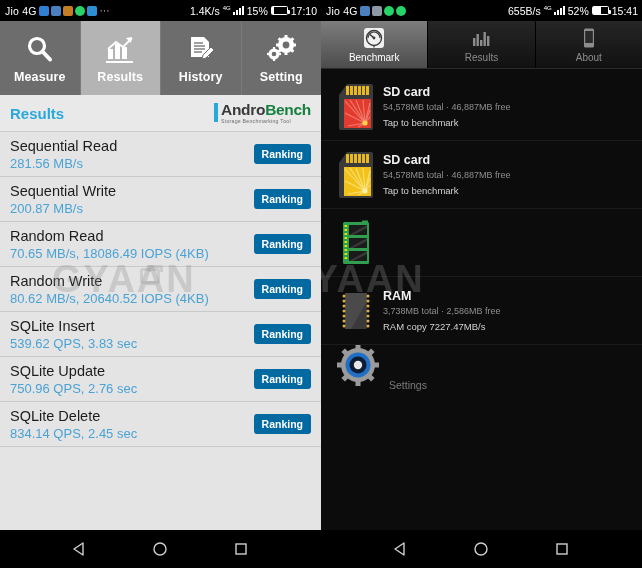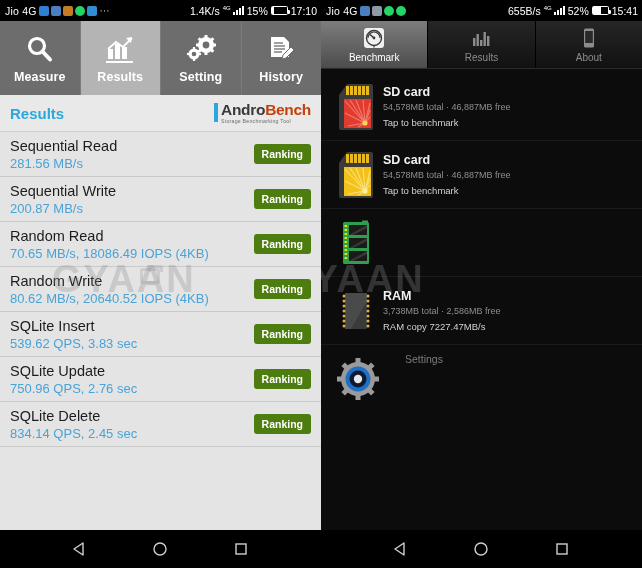--- a/index.html
+++ b/index.html
@@ -61,33 +61,33 @@
   .hdr {
     height:37px; background:#e9e9e9; display:flex; align-items:center;
     padding:0 10px; border-bottom:1px solid #cdcdcd;
   }
   .hdr-title { color:#2aa8dd; font-size:15px; font-weight:bold; }
   .logo { margin-left:auto; display:flex; align-items:center; gap:3px; }
   .logo-bar { width:4px; height:19px; background:#2aa8dd; }
   .logo-txt { line-height:1; }
   .logo-main { font-size:15.5px; font-weight:bold; letter-spacing:-0.3px; }
   .logo-main .a { color:#3a3a3a; }
-  .logo-main .b { color:#c2410c; }
+  .logo-main .b { color:#15803d; }
   .logo-sub { font-size:5.2px; color:#6d6d6d; letter-spacing:0.25px; margin-top:1px; }
 
   .results-list { background:#e4e4e4; }
   .res-row {
     height:45px; display:flex; align-items:center;
     padding:0 10px; border-bottom:1px solid #c9c9c9;
   }
   .res-info { display:flex; flex-direction:column; gap:2px; }
   .res-name { font-size:14.5px; color:#1c1c1c; }
   .res-val { font-size:13px; color:#4aa3d6; }
   .ranking-btn {
-    margin-left:auto; background:#4d7c0f; color:#fff;
+    margin-left:auto; background:#0369a1; color:#fff;
     font-size:10.5px; font-weight:bold; border-radius:3px;
     padding:4px 8px; border:none; cursor:pointer;
   }
 
   
   .wm {
     position:absolute; pointer-events:none; z-index:3;
     font-size:38px; font-weight:bold; letter-spacing:2px;
     color:rgba(140,140,140,0.30); white-space:nowrap;
   }
@@ -126,21 +126,21 @@
     padding:6px 12px; height:68px;
     border-bottom:1px solid #1b1b1b; position:relative;
   }
   .dev-ico { width:46px; height:52px; flex:none;
              display:flex; align-items:center; justify-content:center; }
   .dev-txt { display:flex; flex-direction:column; gap:3px; }
   .dev-title { font-size:12.5px; color:#f2f2f2; font-weight:bold; }
   .dev-meta { font-size:9px; color:#8f8f8f; }
   .dev-act  { font-size:9.5px; color:#d2d2d2; margin-top:2px; }
   .settings-row {
-    display:flex; align-items:flex-start; gap:24px; padding:8px 14px; height:54px;
+    display:flex; align-items:flex-end; gap:8px; padding:8px 14px; height:54px;
   }
   .settings-label { font-size:10.5px; color:#7c7c7c; }
 
   
   .navbar {
     position:absolute; bottom:0; left:0; width:100%; height:38px;
     background:#000; display:flex; align-items:center; justify-content:space-around;
     padding:0 40px;
   }
   .nav-btn { width:26px; height:26px; display:flex; align-items:center; justify-content:center; }
@@ -194,20 +194,35 @@
           <svg width="30" height="28" viewBox="0 0 30 28">
             <rect x="3" y="14" width="5" height="10" fill="#fff"></rect>
             <rect x="10" y="9" width="5" height="15" fill="#fff"></rect>
             <rect x="17" y="12" width="5" height="12" fill="#fff"></rect>
             <polyline points="3,14 11,7 18,12 27,3" fill="none" stroke="#fff" stroke-width="2"></polyline>
             <polygon points="27,2 21,3 26,8" fill="#fff"></polygon>
             <rect x="1" y="26" width="27" height="2" fill="#fff"></rect>
           </svg>
         </span>
         <span class="tab-label">Results</span>
+      </div>
+      <div class="tab">
+        <span class="tab-ico">
+          <svg width="30" height="30" viewBox="0 0 30 30">
+            <path d="M5 3 h13 l5 5 v15 h-18 z" fill="#fff"></path>
+            <g stroke="#6d6d6d" stroke-width="1.3">
+              <line x1="8" y1="9" x2="17" y2="9"></line>
+                <line x1="8" y1="12" x2="19" y2="12"></line>
+              <line x1="8" y1="15" x2="19" y2="15"></line>
+                <line x1="8" y1="18" x2="16" y2="18"></line>
+            </g>
+            <polygon points="17,21 25,13 28,16 20,24 16,25" fill="#fff" stroke="#6d6d6d" stroke-width="1"></polygon>
+          </svg>
+        </span>
+        <span class="tab-label">History</span>
       </div>
       <div class="tab">
         <span class="tab-ico">
           <svg width="32" height="30" viewBox="0 0 32 30">
             <g fill="#fff">
               <circle cx="21" cy="11" r="8"></circle>
                 <circle cx="21" cy="11" r="3.4" fill="#6d6d6d"></circle>
               <g>
                   <rect x="19.5" y="1" width="3" height="4"></rect>
                   <rect x="19.5" y="17" width="3" height="4"></rect>
@@ -221,35 +236,20 @@
               <circle cx="9" cy="20" r="5.5"></circle>
                 <circle cx="9" cy="20" r="2.3" fill="#6d6d6d"></circle>
               <rect x="7.9" y="13" width="2.2" height="3"></rect>
                 <rect x="7.9" y="24" width="2.2" height="3"></rect>
               <rect x="2" y="18.9" width="3" height="2.2"></rect>
                 <rect x="13" y="18.9" width="3" height="2.2"></rect>
             </g>
           </svg>
         </span>
         <span class="tab-label">Setting</span>
-      </div>
-      <div class="tab">
-        <span class="tab-ico">
-          <svg width="30" height="30" viewBox="0 0 30 30">
-            <path d="M5 3 h13 l5 5 v15 h-18 z" fill="#fff"></path>
-            <g stroke="#6d6d6d" stroke-width="1.3">
-              <line x1="8" y1="9" x2="17" y2="9"></line>
-                <line x1="8" y1="12" x2="19" y2="12"></line>
-              <line x1="8" y1="15" x2="19" y2="15"></line>
-                <line x1="8" y1="18" x2="16" y2="18"></line>
-            </g>
-            <polygon points="17,21 25,13 28,16 20,24 16,25" fill="#fff" stroke="#6d6d6d" stroke-width="1"></polygon>
-          </svg>
-        </span>
-        <span class="tab-label">History</span>
       </div>
     </div>
 
     <div class="hdr">
       <span class="hdr-title">Results</span>
       <div class="logo">
         <span class="logo-bar"></span>
         <span class="logo-txt">
           <div class="logo-main">
             <span class="a">Andro</span><span class="b">Bench</span>

